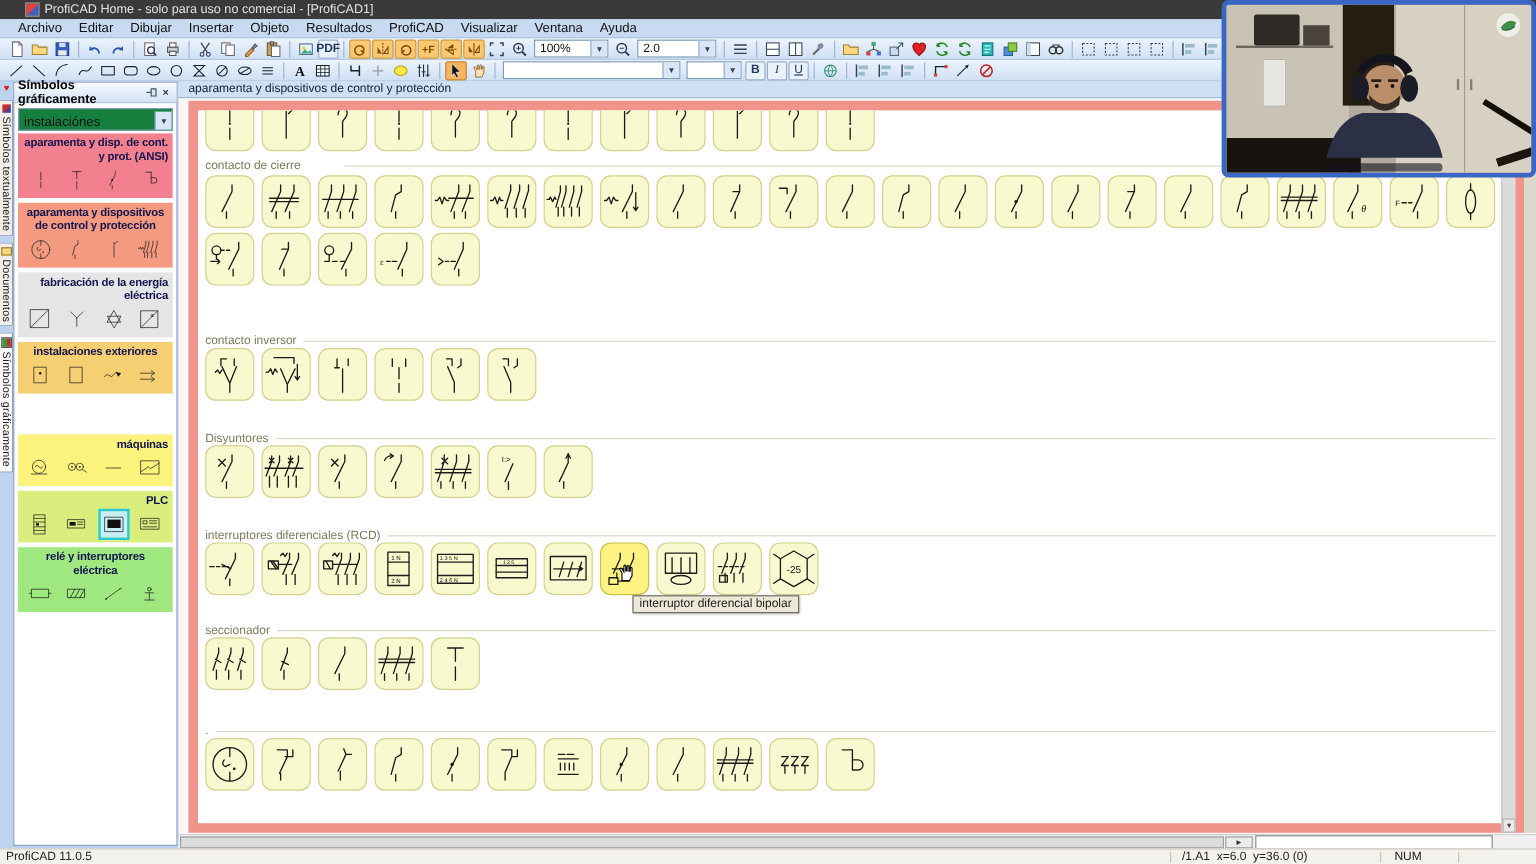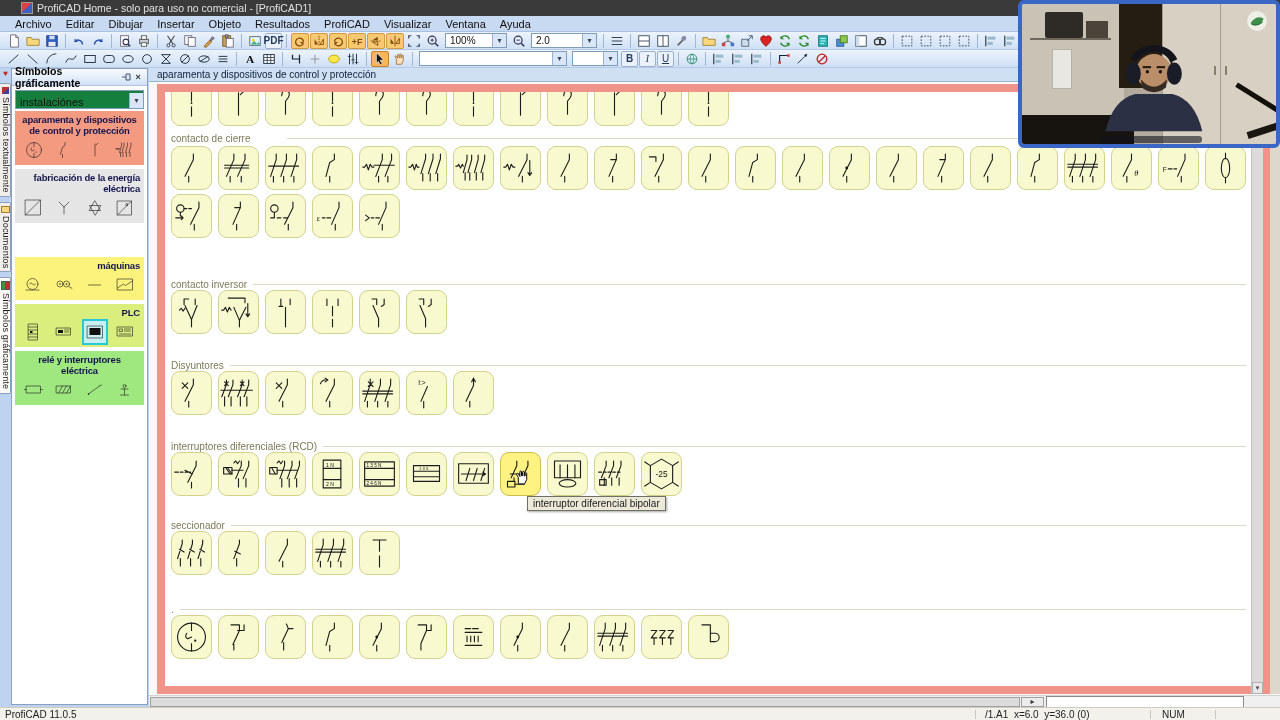--- a/index.html
+++ b/index.html
@@ -1079,20 +1079,38 @@
             <path d="M1 5h4M5 2h4v6H5z" fill="#dce8f8" stroke="#456" stroke-width="1"></path>
           </svg>
       </span>
       <span class="hicon">×</span>
     </div>
     <div id="dd">
       <span id="ddv">instalaciónes</span>
       <span class="carr" style="height:15px">▾</span>
     </div>
     <div id="catlist">
+        <div class="cat" style="background: rgb(242, 128, 143); text-align: right;">
+          <div class="clabel">aparamenta y disp. de cont.</div>
+          <div class="clabel">y prot. (ANSI)</div>
+          <div class="crow">
+            <span class="cglyph"><svg class="sym csym" viewBox="0 0 42 44">
+                <use href="#s-v"></use>
+              </svg></span>
+            <span class="cglyph"><svg class="sym csym" viewBox="0 0 42 44">
+                <use href="#s-secT"></use>
+              </svg></span>
+            <span class="cglyph"><svg class="sym csym" viewBox="0 0 42 44">
+                <use href="#s-dotsw"></use>
+              </svg></span>
+            <span class="cglyph"><svg class="sym csym" viewBox="0 0 42 44">
+                <use href="#s-hk4"></use>
+              </svg></span>
+          </div>
+        </div>
         <div class="cat" style="background: rgb(244, 154, 128); text-align: center;">
           <div class="clabel">aparamenta y dispositivos</div>
           <div class="clabel">de control y protección</div>
           <div class="crow">
             <span class="cglyph"><svg class="sym csym" viewBox="0 0 42 44">
                 <use href="#s-circ"></use>
               </svg></span>
             <span class="cglyph"><svg class="sym csym" viewBox="0 0 42 44">
                 <use href="#s-swk"></use>
               </svg></span>
@@ -1112,20 +1130,37 @@
                 <use href="#c-boxslash"></use>
               </svg></span>
             <span class="cglyph"><svg class="sym csym" viewBox="0 0 42 44">
                 <use href="#c-wye"></use>
               </svg></span>
             <span class="cglyph"><svg class="sym csym" viewBox="0 0 42 44">
                 <use href="#c-star"></use>
               </svg></span>
             <span class="cglyph"><svg class="sym csym" viewBox="0 0 42 44">
                 <use href="#c-boxg"></use>
+              </svg></span>
+          </div>
+        </div>
+        <div class="cat" style="background: rgb(246, 207, 114); text-align: center;">
+          <div class="clabel">instalaciones exteriores</div>
+          <div class="crow">
+            <span class="cglyph"><svg class="sym csym" viewBox="0 0 42 44">
+                <use href="#c-lamp"></use>
+              </svg></span>
+            <span class="cglyph"><svg class="sym csym" viewBox="0 0 42 44">
+                <use href="#c-box"></use>
+              </svg></span>
+            <span class="cglyph"><svg class="sym csym" viewBox="0 0 42 44">
+                <use href="#c-wavy"></use>
+              </svg></span>
+            <span class="cglyph"><svg class="sym csym" viewBox="0 0 42 44">
+                <use href="#c-2arr"></use>
               </svg></span>
           </div>
         </div>
         <div class="cat" style="background: rgb(251, 243, 123); text-align: right; margin-top: 34px;">
           <div class="clabel">máquinas</div>
           <div class="crow">
             <span class="cglyph"><svg class="sym csym" viewBox="0 0 42 44">
                 <use href="#c-motor"></use>
               </svg></span>
             <span class="cglyph"><svg class="sym csym" viewBox="0 0 42 44">

